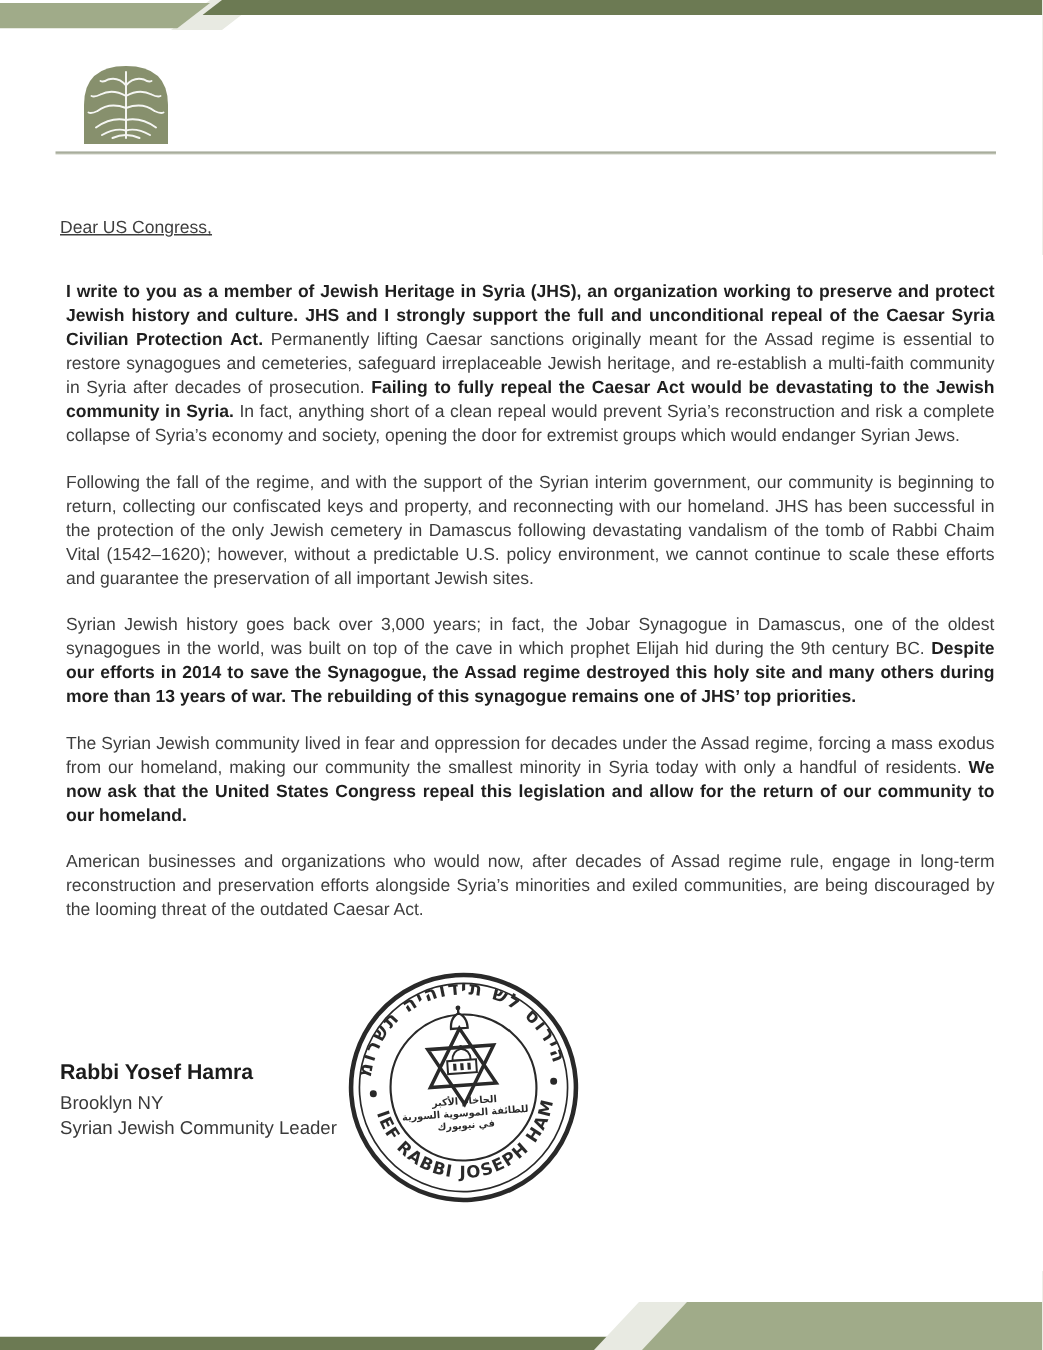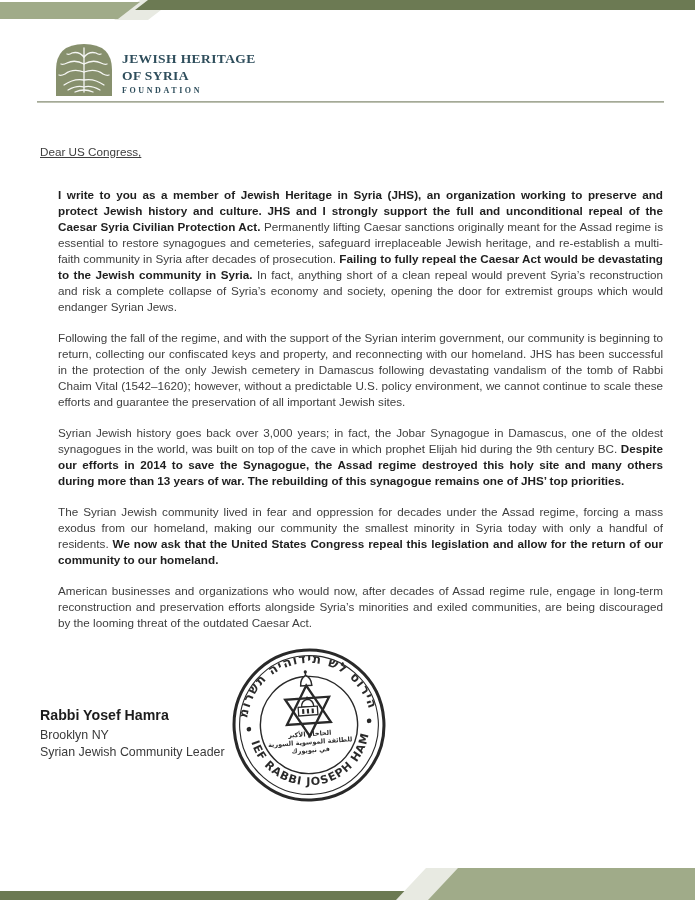--- a/index.html
+++ b/index.html
@@ -35,21 +35,21 @@
   .brand .l2{margin-top:3px;}
   .brand .l3{font-size:8px;letter-spacing:2.6px;margin-top:5px;}
 
   .header-rule{position:absolute;left:37px;top:101px;width:627px;height:2px;
                background:linear-gradient(#969c89,#ccCFc2);}
 
   .letter{position:absolute;left:40px;top:144px;width:623px;
           font-size:11.7px;line-height:16px;color:var(--ink);
           text-align:justify;}
   .letter .greeting{margin:0 0 27px 0;text-align:left;text-decoration:underline;}
-  .letter p{margin:0 0 15px 18px;}
+  .letter p{margin:0 0 15px 4px;}
   .letter .b{font-weight:bold;color:var(--ink-bold);}
 
   .signature{position:absolute;left:40px;top:707px;color:#3a3a3a;}
   .signature .name{font-size:14.2px;font-weight:bold;color:#1c1c1c;margin-bottom:4px;}
   .signature .line{font-size:12.4px;line-height:17px;}
 
   .stamp-wrap{position:absolute;left:230px;top:646px;width:158px;height:158px;
               transform:rotate(-4deg);opacity:.95;}
   .stamp-wrap svg{display:block;width:158px;height:158px;}
   .stamp-text{font-family:"DejaVu Sans", sans-serif;font-weight:bold;fill:var(--stamp-ink);}
@@ -82,25 +82,20 @@
         <path d="M29,21 Q38,16 46,20 M46,20 Q50,22 52,21"></path>
         <path d="M29,29 Q18,25 10,31 M10,31 Q6,33 4,32"></path>
         <path d="M29,29 Q40,25 48,31 M48,31 Q52,33 54,32"></path>
         <path d="M29,37 Q19,35 9,42 M29,37 Q39,35 49,42"></path>
         <path d="M29,44 Q22,42 13,47 M29,44 Q36,42 45,47"></path>
         <path d="M20,49 Q29,45 38,49"></path>
       </g>
     </svg>
   </div>
 
-  <div class="brand">
-    <div class="l1">JEWISH HERITAGE</div>
-    <div class="l2">OF SYRIA</div>
-    <div class="l3">FOUNDATION</div>
-  </div>
 
   <div class="header-rule"></div>
 
   <div class="letter">
     <p class="greeting">Dear US Congress,</p>
     <p><span class="b">I write to you as a member of Jewish Heritage in Syria (JHS), an organization working to preserve and protect Jewish history and culture. JHS and I strongly support the full and unconditional repeal of the Caesar Syria Civilian Protection Act. </span><span>Permanently lifting Caesar sanctions originally meant for the Assad regime is essential to restore synagogues and cemeteries, safeguard irreplaceable Jewish heritage, and re-establish a multi-faith community in Syria after decades of prosecution. </span><span class="b">Failing to fully repeal the Caesar Act would be devastating to the Jewish community in Syria. </span><span>In fact, anything short of a clean repeal would prevent Syria’s reconstruction and risk a complete collapse of Syria’s economy and society, opening the door for extremist groups which would endanger Syrian Jews.</span></p>
     <p><span>Following the fall of the regime, and with the support of the Syrian interim government, our community is beginning to return, collecting our confiscated keys and property, and reconnecting with our homeland. JHS has been successful in the protection of the only Jewish cemetery in Damascus following devastating vandalism of the tomb of Rabbi Chaim Vital (1542–1620); however, without a predictable U.S. policy environment, we cannot continue to scale these efforts and guarantee the preservation of all important Jewish sites.</span></p>
     <p><span>Syrian Jewish history goes back over 3,000 years; in fact, the Jobar Synagogue in Damascus, one of the oldest synagogues in the world, was built on top of the cave in which prophet Elijah hid during the 9th century BC. </span><span class="b">Despite our efforts in 2014 to save the Synagogue, the Assad regime destroyed this holy site and many others during more than 13 years of war. The rebuilding of this synagogue remains one of JHS’ top priorities.</span></p>
     <p><span>The Syrian Jewish community lived in fear and oppression for decades under the Assad regime, forcing a mass exodus from our homeland, making our community the smallest minority in Syria today with only a handful of residents. </span><span class="b">We now ask that the United States Congress repeal this legislation and allow for the return of our community to our homeland.</span></p>
     <p><span>American businesses and organizations who would now, after decades of Assad regime rule, engage in long-term reconstruction and preservation efforts alongside Syria’s minorities and exiled communities, are being discouraged by the looming threat of the outdated Caesar Act.</span></p>

